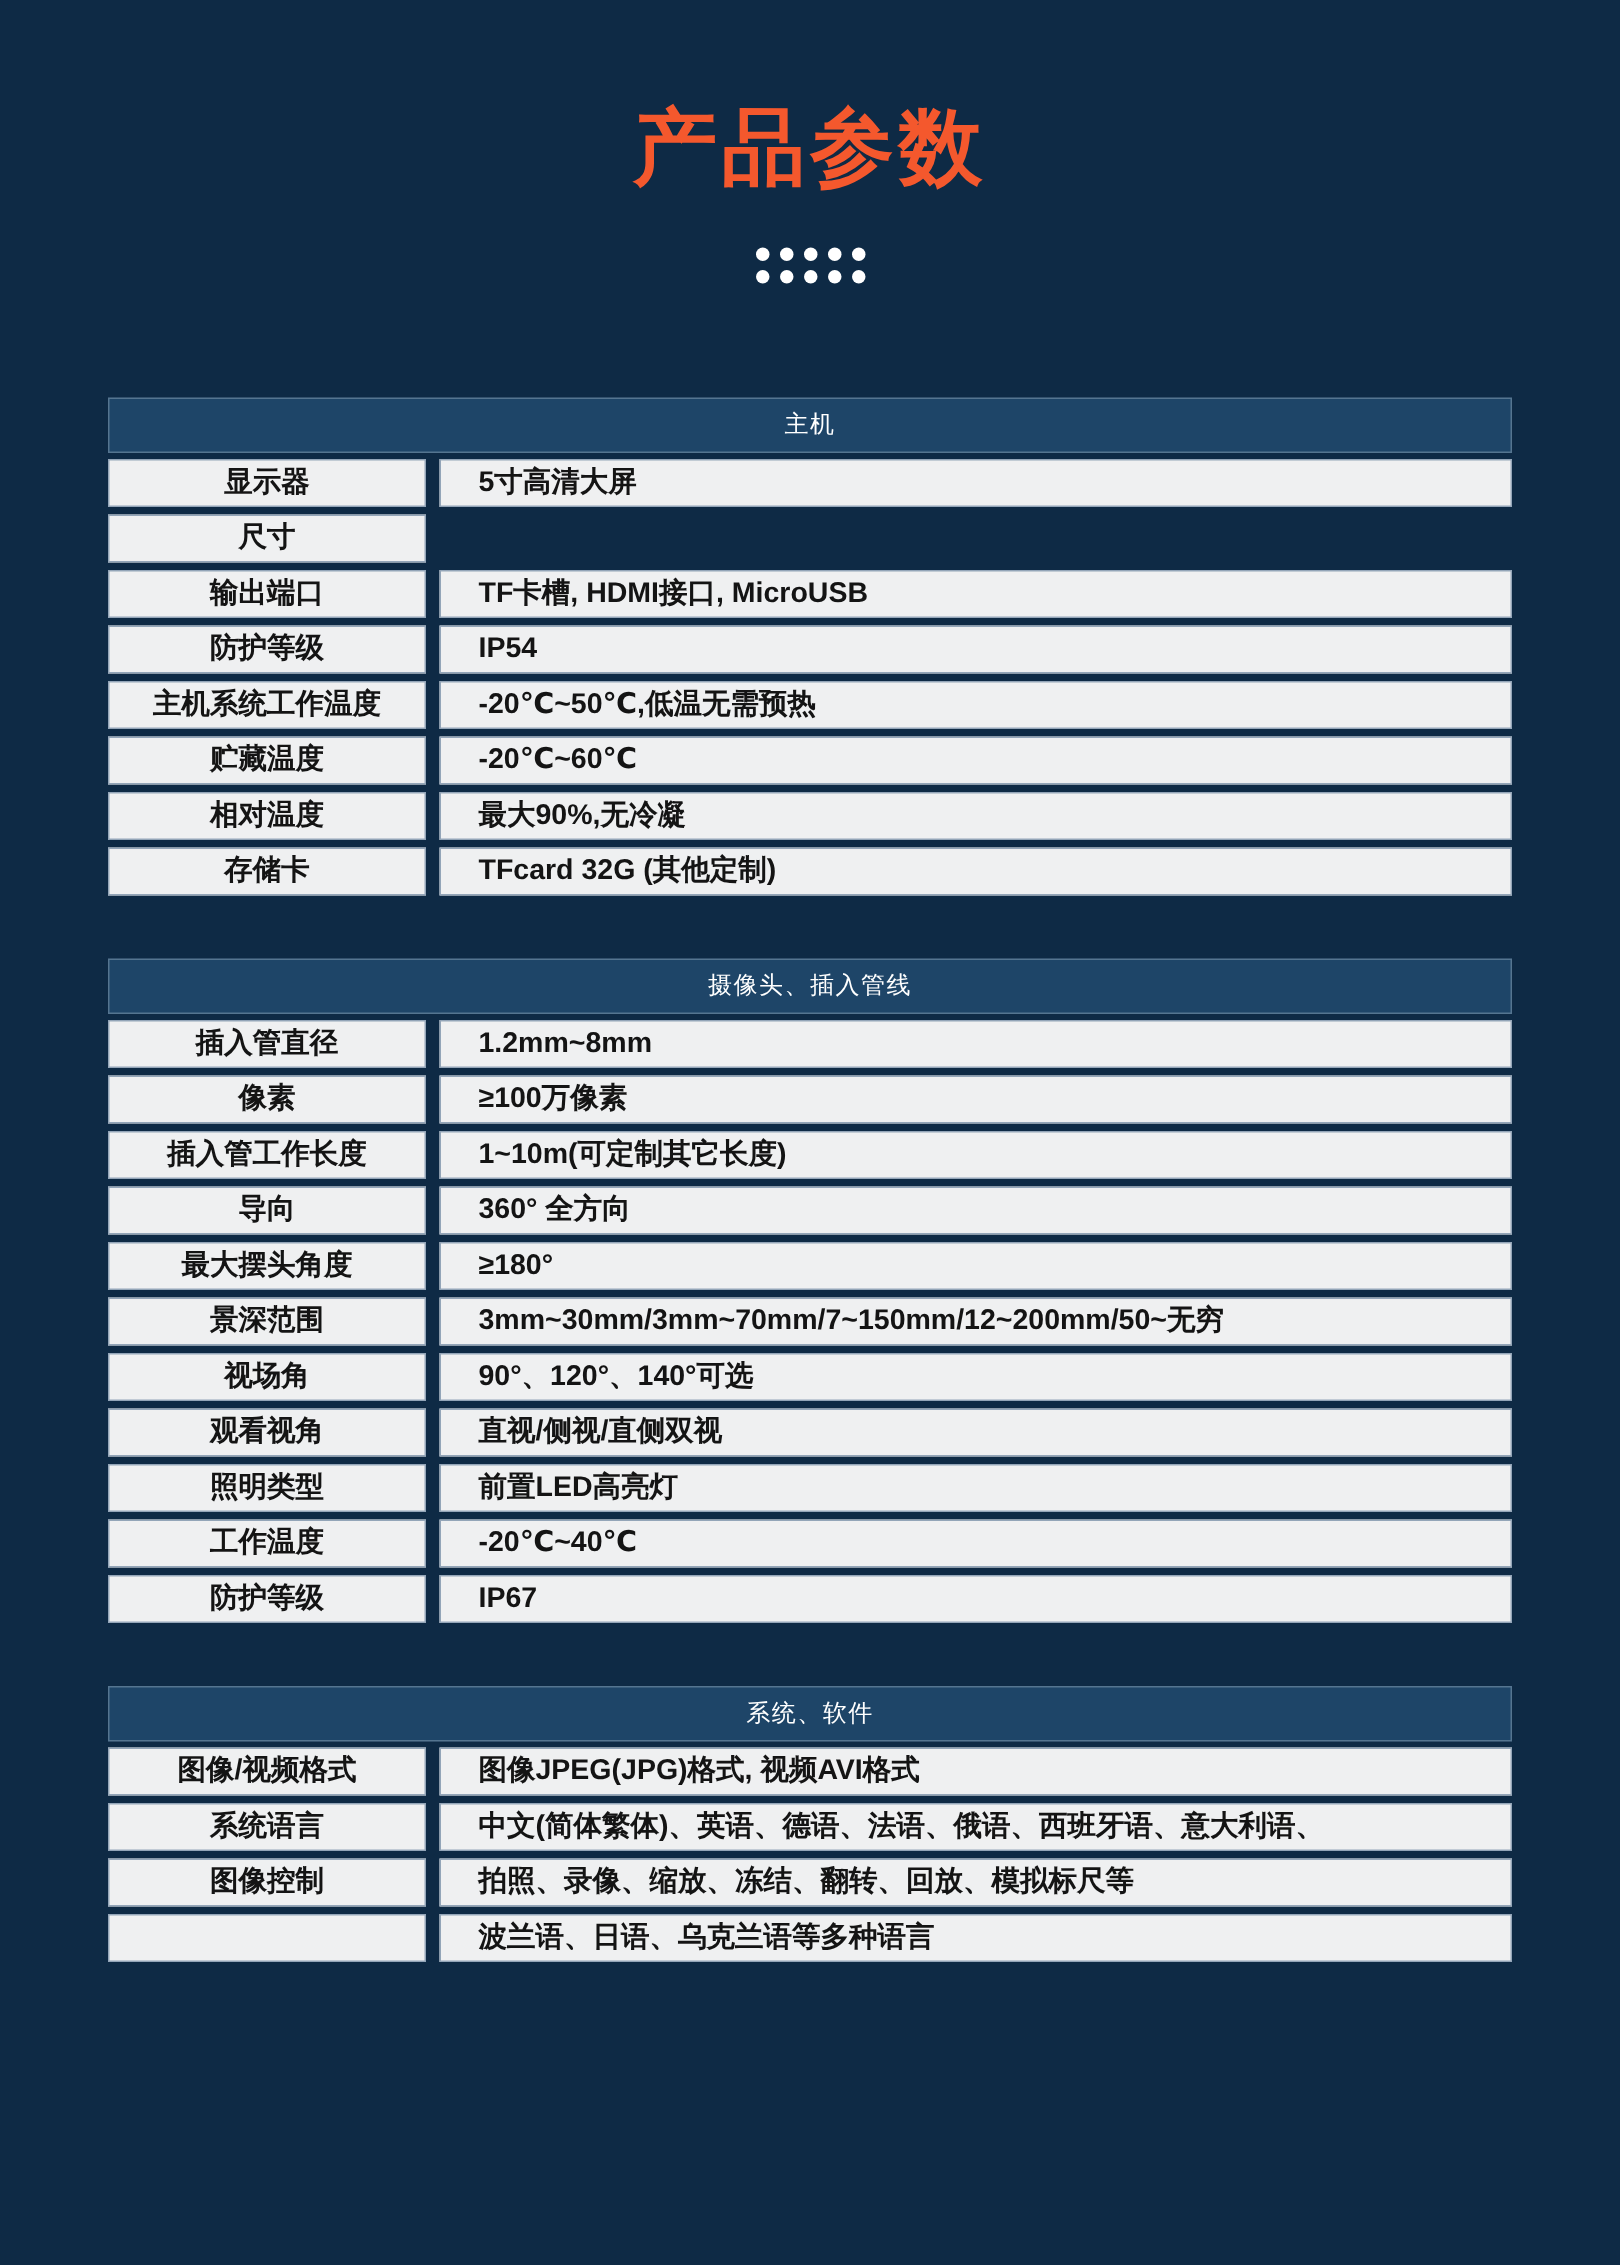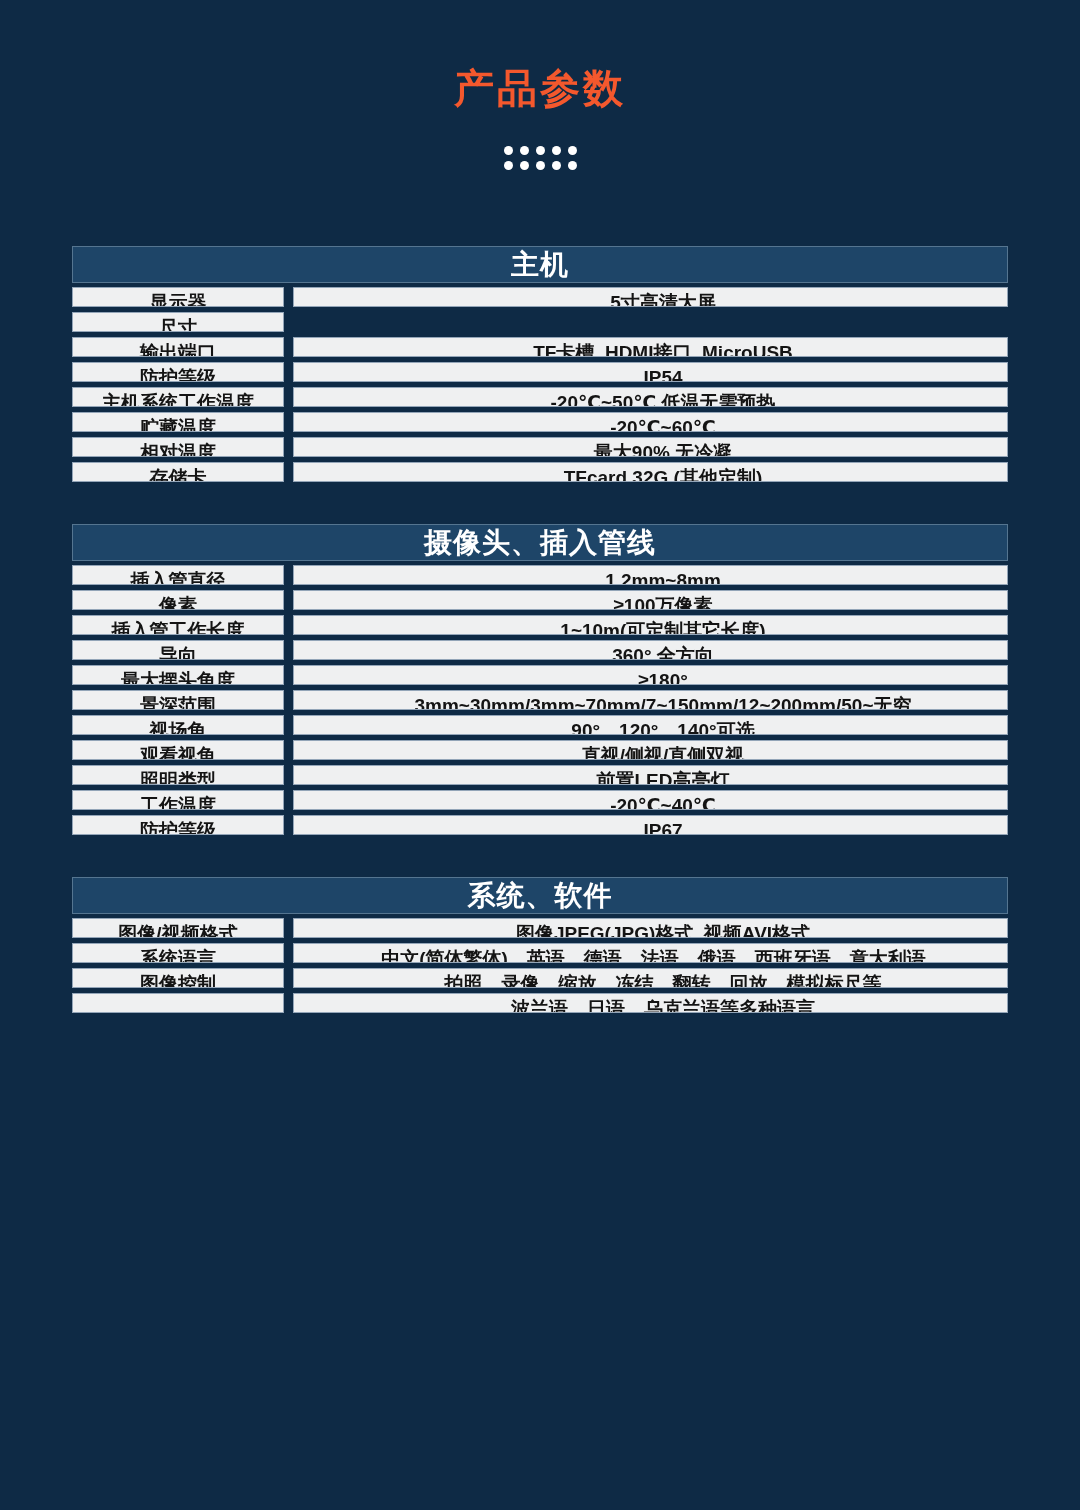--- a/index.html
+++ b/index.html
@@ -14,21 +14,21 @@
   html,body{background:var(--bg);}
   body{
     width:1080px;height:1510px;
     font-family:"Liberation Sans","DejaVu Sans",sans-serif;
     overflow:hidden;
   }
   .page{width:1080px;height:1510px;background:var(--bg);padding-top:64px;}
   .title{
     text-align:center;
     color:var(--accent);
-    font-size:40px;
+    font-size:56px;
     font-weight:bold;
     letter-spacing:3px;
     line-height:1.2;
   }
   .dots{
     margin:34px auto 0 auto;
     display:grid;
     grid-template-columns:repeat(5,9px);
     grid-template-rows:repeat(2,9px);
     column-gap:7px;
@@ -37,50 +37,50 @@
   }
   .dot{width:9px;height:9px;border-radius:50%;background:#FFFFFF;}
   .tables{margin:76px 72px 0 72px;}
   .spec-table{margin-bottom:42px;}
   .table-header{
     height:37px;
     line-height:35px;
     background:var(--header-bg);
     border:1px solid rgba(190,205,220,0.35);
     color:#FFFFFF;
-    font-size:28px;
-    font-weight:bold;
+    font-size:16px;
+    font-weight:normal;
     text-align:center;
     margin-bottom:4px;
     letter-spacing:1px;
   }
   .table-row{
     display:flex;
     margin-bottom:5px;
   }
   .cell{
     background:var(--row-bg);
     border:1px solid var(--row-edge);
-    height:20px;
+    height:32px;
     line-height:30px;
     font-size:19px;
     font-weight:bold;
     color:var(--row-text);
     white-space:nowrap;
     overflow:hidden;
   }
   .cell.label{
     width:212px;
     text-align:center;
     margin-right:9px;
     flex:0 0 auto;
   }
   .cell.value{
     flex:1 1 auto;
-    text-align:center;
+    text-align:left;
     padding-left:25px;
   }
 </style>
 </head>
 <body>
 
 <div class="page">
   <h1 class="title">产品参数</h1>
   <div class="dots">
     <span class="dot"></span>

